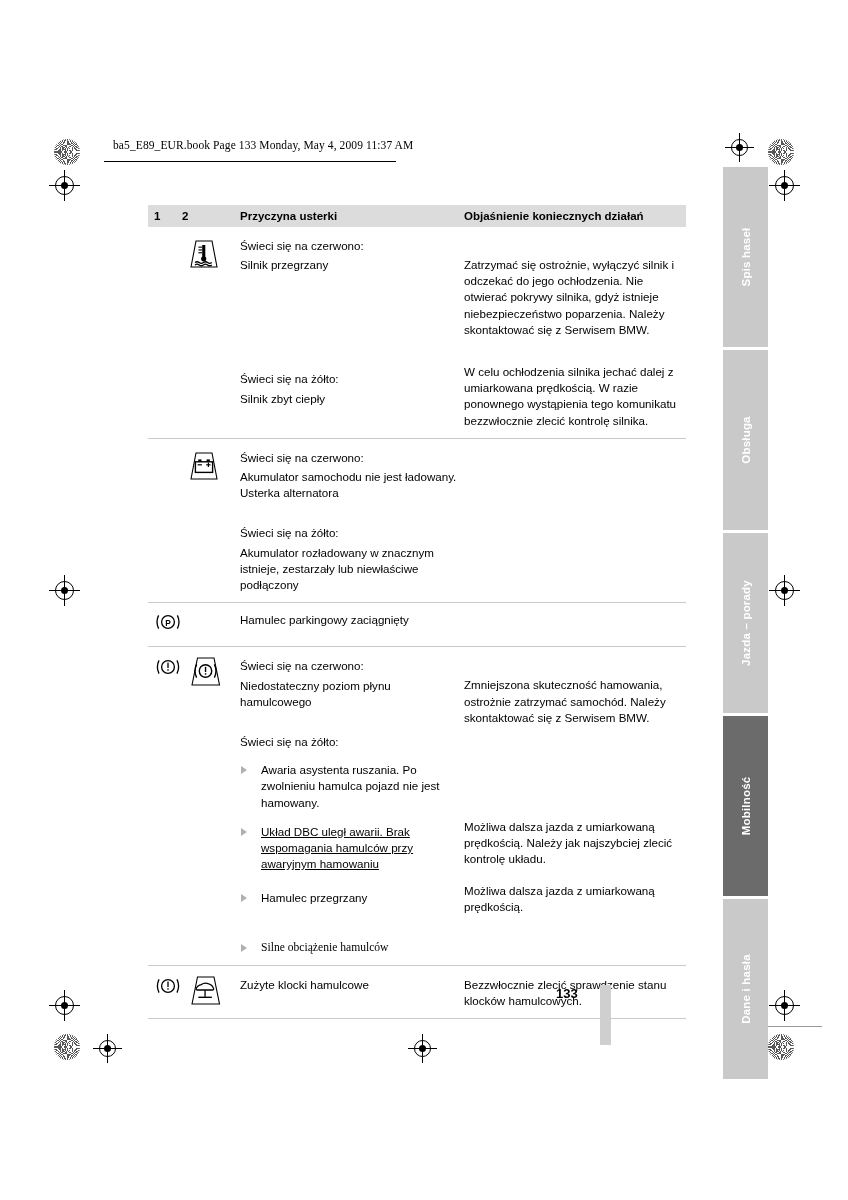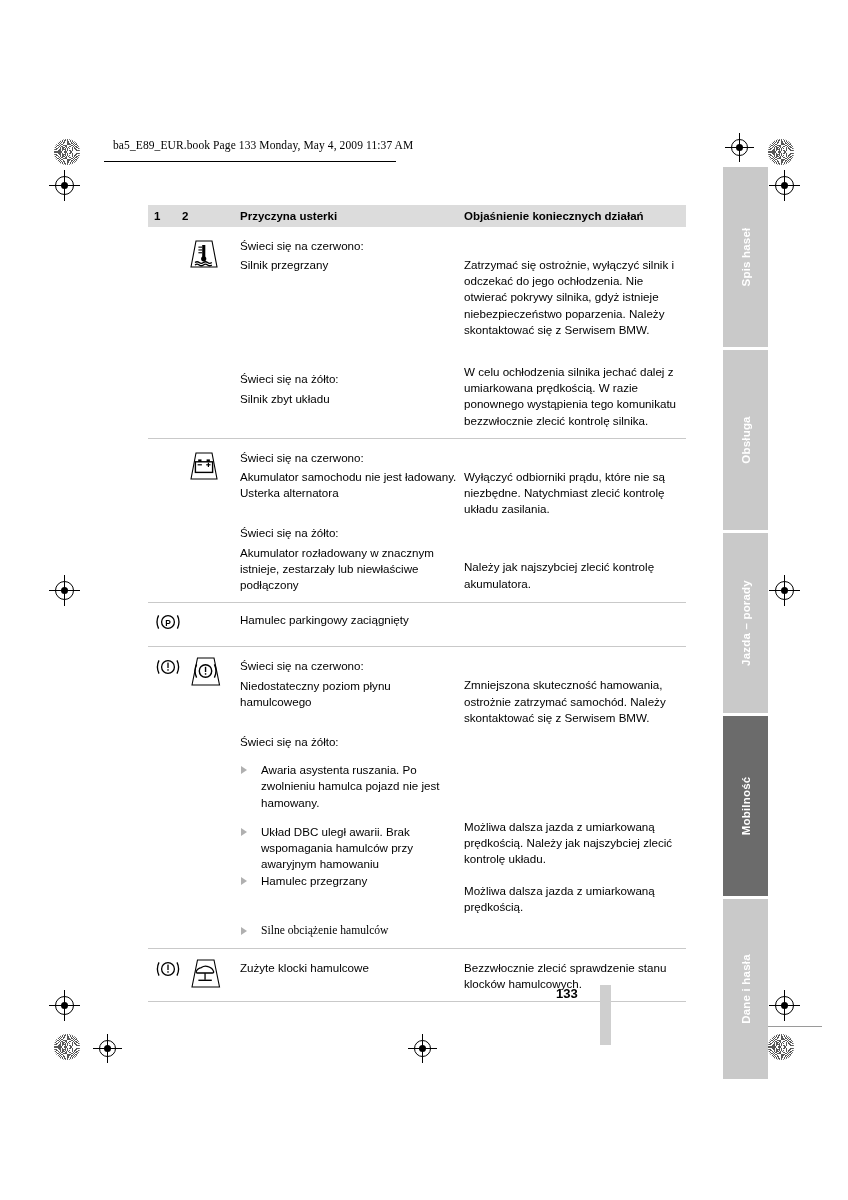--- a/index.html
+++ b/index.html
@@ -180,21 +180,21 @@
           <path d="M13 23.6 q2.1 -1.7 4.2 0 q2.1 1.7 4.2 0 q2.1 -1.7 4.2 0 q2.1 1.7 4.2 0" fill="none" stroke="#000" stroke-width="1.3"></path>
           <path d="M13 25.9 q2.1 -1.7 4.2 0 q2.1 1.7 4.2 0 q2.1 -1.7 4.2 0 q2.1 1.7 4.2 0" fill="none" stroke="#000" stroke-width="1.3"></path>
         </svg>
       </span>
     </div>
     <div class="c3 cell-txt">
       <div class="state">Świeci się na czerwono:</div>
       <div class="blk">Silnik przegrzany</div>
       <div style="height:98px"></div>
       <div class="state">Świeci się na żółto:</div>
-      <div class="blk">Silnik zbyt układu</div>
+      <div class="blk">Silnik zbyt ciepły</div>
     </div>
     <div class="c4 cell-txt">
       <div style="height:19px"></div>
       <div class="blk">Zatrzymać się ostrożnie, wyłączyć silnik i odczekać do jego ochłodzenia. Nie otwierać pokrywy silnika, gdyż istnieje niebezpieczeństwo poparzenia. Należy skontaktować się z Serwisem BMW.</div>
       <div style="height:26px"></div>
       <div class="blk">W celu ochłodzenia silnika jechać dalej z umiarkowana prędkością. W razie ponownego wystąpienia tego komunikatu bezzwłocznie zlecić kontrolę silnika.</div>
     </div>
   </div>
 
   <div class="row">
@@ -212,26 +212,20 @@
         </svg>
       </span>
     </div>
     <div class="c3 cell-txt">
       <div class="state">Świeci się na czerwono:</div>
       <div class="blk">Akumulator samochodu nie jest ładowany. Usterka alternatora</div>
       <div style="height:24px"></div>
       <div class="state">Świeci się na żółto:</div>
       <div class="blk">Akumulator rozładowany w znacznym istnieje, zestarzały lub niewłaściwe podłączony</div>
     </div>
-    <div class="c4 cell-txt">
-      <div style="height:19px"></div>
-      <div class="blk">Wyłączyć odbiorniki prądu, które nie są niezbędne. Natychmiast zlecić kontrolę układu zasilania.</div>
-      <div style="height:42px"></div>
-      <div class="blk">Należy jak najszybciej zlecić kontrolę akumulatora.</div>
-    </div>
   </div>
 
   <div class="row">
     <div class="c1" style="padding-top:9px;">
       <span class="ico">
         <svg width="28" height="20" viewBox="0 0 28 20">
           <circle cx="14" cy="10" r="6.4" fill="none" stroke="#000" stroke-width="1.3"></circle>
           <text x="14" y="13.6" text-anchor="middle" font-family="Liberation Sans, sans-serif" font-size="8.4" font-weight="bold" fill="#000">P</text>
           <path d="M4.6 3.4 Q1.4 10 4.6 16.6" fill="none" stroke="#000" stroke-width="1.3"></path>
           <path d="M23.4 3.4 Q26.6 10 23.4 16.6" fill="none" stroke="#000" stroke-width="1.3"></path>
@@ -272,21 +266,21 @@
       </span>
     </div>
     <div class="c3 cell-txt">
       <div class="state">Świeci się na czerwono:</div>
       <div class="blk">Niedostateczny poziom płynu hamulcowego</div>
       <div style="height:24px"></div>
       <div class="state">Świeci się na żółto:</div>
       <div style="height:9px"></div>
       <ul class="bullets">
         <li><span class="tri"></span><span>Awaria asystenta ruszania. Po zwolnieniu hamulca pojazd nie jest hamowany.</span></li>
-        <li style="margin-bottom:1px;"><span class="tri"></span><span>Układ DBC uległ awarii. Brak wspomagania hamulców przy awaryjnym hamowaniu</span></li>
+        <li style="margin-bottom:18px;text-decoration:underline;"><span class="tri"></span><span>Układ DBC uległ awarii. Brak wspomagania hamulców przy awaryjnym hamowaniu</span></li>
         <li style="margin-bottom:33px;"><span class="tri"></span><span>Hamulec przegrzany</span></li>
         <li><span class="tri"></span><span>Silne obciążenie hamulców</span></li>
       </ul>
     </div>
     <div class="c4 cell-txt">
       <div style="height:19px"></div>
       <div class="blk">Zmniejszona skuteczność hamowania, ostrożnie zatrzymać samochód. Należy skontaktować się z Serwisem BMW.</div>
       <div style="height:76px"></div>
       <div style="height:17px"></div>
       <div class="ansblk">Możliwa dalsza jazda z umiarkowaną prędkością. Należy jak najszybciej zlecić kontrolę układu.</div>

